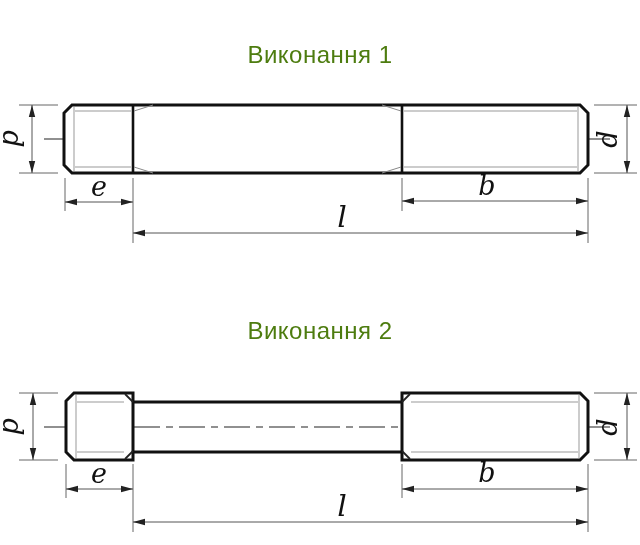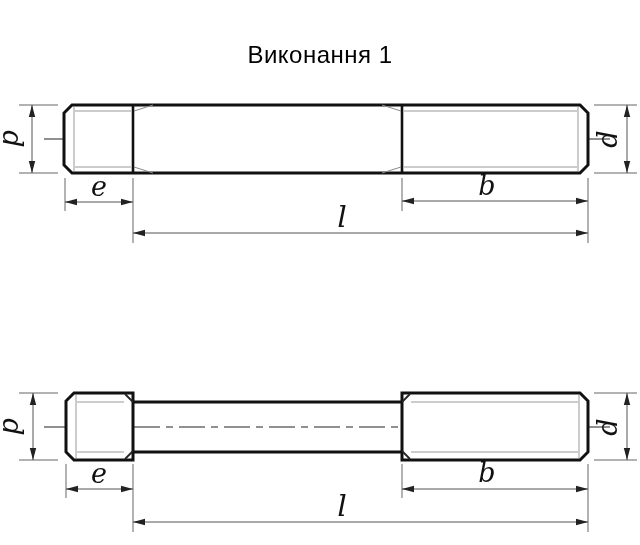--- a/index.html
+++ b/index.html
@@ -8,21 +8,21 @@
     width: 640px; height: 545px;
     background: #ffffff;
     overflow: hidden;
     font-family: "Liberation Sans", sans-serif;
   }
   .drawing-title {
     position: absolute;
     left: 0; width: 640px;
     text-align: center;
     font-size: 24px;
-    color: #000000;
+    color: #4d7c0f;
     letter-spacing: 0.5px;
   }
   #title-1 { top: 41px; }
   #title-2 { top: 317px; }
   svg { position:absolute; left:0; display:block; }
   #svg-drawing-1 { top: 0; }
   #svg-drawing-2 { top: 280px; }
 
   .outline   { stroke:#111111; stroke-width:3; fill:#ffffff; stroke-linejoin:miter; }
   .boundary  { stroke:#111111; stroke-width:2.6; }
@@ -105,20 +105,21 @@
     </g>
 
     <g>
       <line class="dimline" x1="133" y1="233" x2="588" y2="233"></line>
       <polygon class="arrow" points="133,233 145,229.8 145,236.2"></polygon>
       <polygon class="arrow" points="588,233 576,229.8 576,236.2"></polygon>
       <text class="dim-label dim-label-l" x="342" y="227" text-anchor="middle">l</text>
     </g>
   </svg>
 
+  <div id="title-2" class="drawing-title">Виконання 2</div>
 
   <svg id="svg-drawing-2" width="640" height="265" viewBox="0 0 640 265">
 
     <g>
       <line class="centerline" x1="44" y1="147" x2="612" y2="147"></line>
       <path class="outline" d="M 74 113 L 133 113 L 133 180 L 74 180 L 66 172 L 66 121 Z"></path>
       <path class="outline" d="M 402 113 L 580 113 L 588 121 L 588 172 L 580 180 L 402 180 Z"></path>
       <line class="shank" x1="133" y1="122" x2="402" y2="122"></line>
       <line class="shank" x1="133" y1="172" x2="402" y2="172"></line>
       <line class="step" x1="125" y1="114" x2="133" y2="122"></line>

